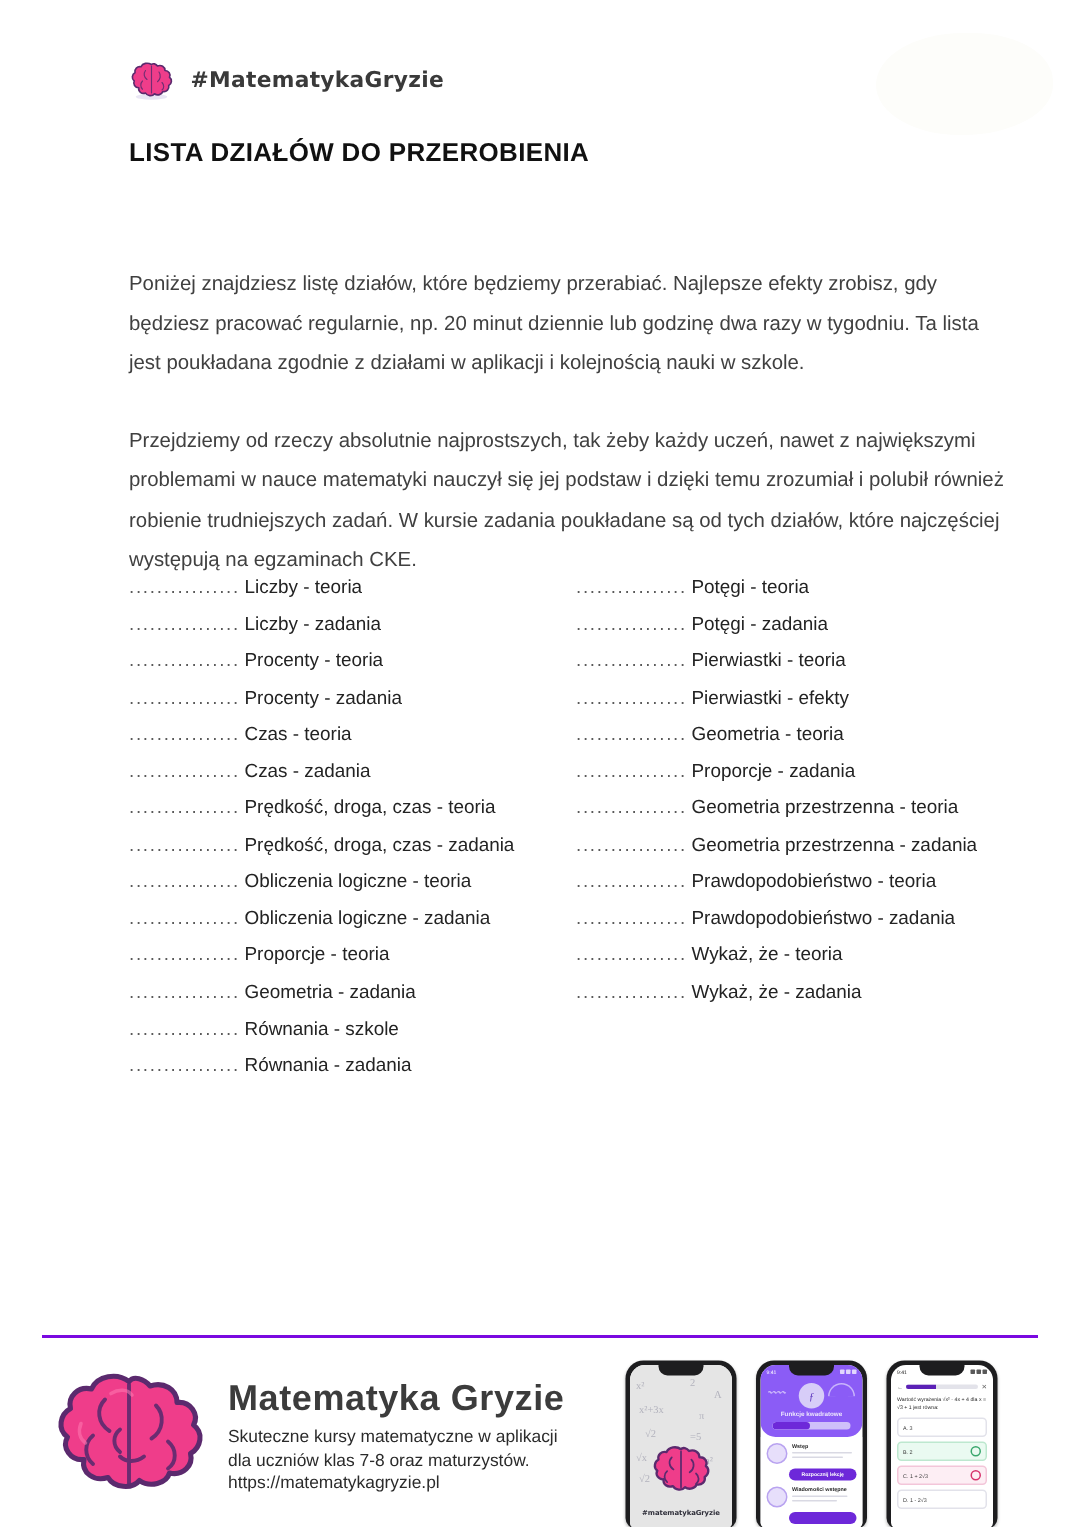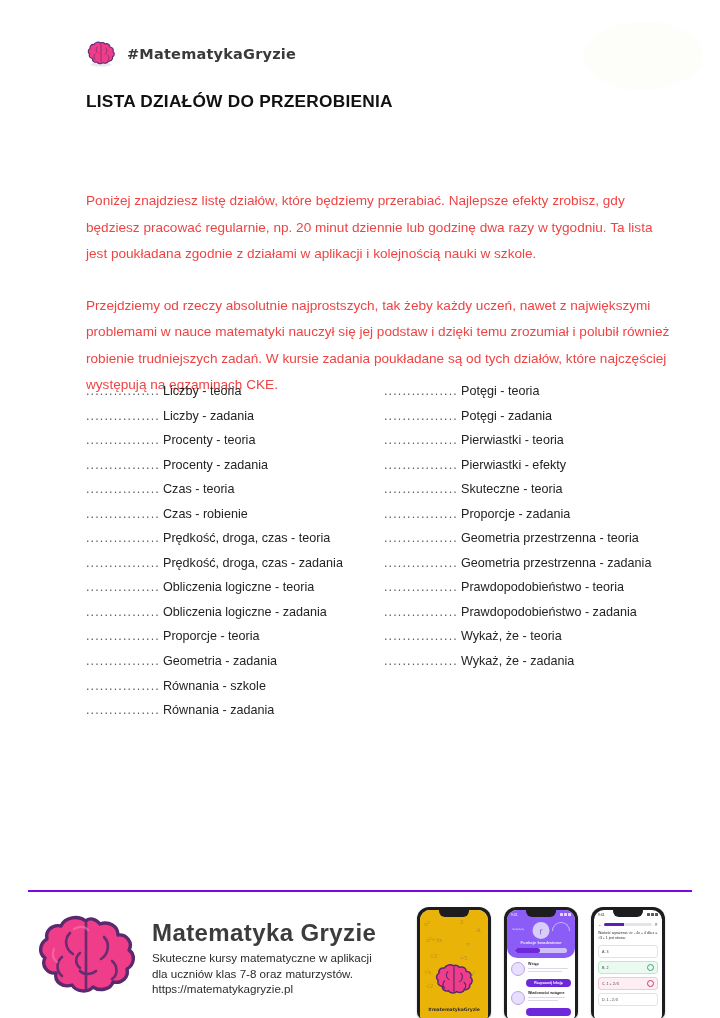--- a/index.html
+++ b/index.html
@@ -75,24 +75,24 @@
   }
 
   
   .intro {
     position: absolute;
     left: 86px;
     top: 172px;
     width: 588px;
   }
   .intro p {
-    margin: 16px 0 25px 0;
+    margin: 4px 0 25px 0;
     font-size: 13.6px;
     line-height: 26.5px;
-    color: #ef4444;
+    color: #404040;
   }
   .intro p:last-child { margin-bottom: 0; }
 
   
   .checklist {
     position: absolute;
     left: 86px;
     top: 385px;
     width: 596px;
     display: flex;
@@ -234,21 +234,21 @@
     display: inline-block;
     width: 3px; height: 3px;
     background: currentColor;
     opacity: .75;
     margin-left: 1px;
     border-radius: .5px;
   }
 
   
   .p1-screen {
-    background: #eab308;
+    background: #e5e5e5;
     position: absolute;
     inset: 0;
   }
   .p1-formulas {
     position: absolute;
     inset: 0;
     color: rgba(80,80,110,0.34);
     font-family: "Liberation Serif", serif;
     font-size: 7px;
     overflow: hidden;
@@ -435,21 +435,21 @@
         <div class="check-row">
           <span class="leader-dots">........................</span>
           <span class="check-label">Procenty - zadania</span>
         </div>
         <div class="check-row">
           <span class="leader-dots">........................</span>
           <span class="check-label">Czas - teoria</span>
         </div>
         <div class="check-row">
           <span class="leader-dots">........................</span>
-          <span class="check-label">Czas - robienie</span>
+          <span class="check-label">Czas - zadania</span>
         </div>
         <div class="check-row">
           <span class="leader-dots">........................</span>
           <span class="check-label">Prędkość, droga, czas - teoria</span>
         </div>
         <div class="check-row">
           <span class="leader-dots">........................</span>
           <span class="check-label">Prędkość, droga, czas - zadania</span>
         </div>
         <div class="check-row">
@@ -489,21 +489,21 @@
         <div class="check-row">
           <span class="leader-dots">........................</span>
           <span class="check-label">Pierwiastki - teoria</span>
         </div>
         <div class="check-row">
           <span class="leader-dots">........................</span>
           <span class="check-label">Pierwiastki - efekty</span>
         </div>
         <div class="check-row">
           <span class="leader-dots">........................</span>
-          <span class="check-label">Skuteczne - teoria</span>
+          <span class="check-label">Geometria - teoria</span>
         </div>
         <div class="check-row">
           <span class="leader-dots">........................</span>
           <span class="check-label">Proporcje - zadania</span>
         </div>
         <div class="check-row">
           <span class="leader-dots">........................</span>
           <span class="check-label">Geometria przestrzenna - teoria</span>
         </div>
         <div class="check-row">

